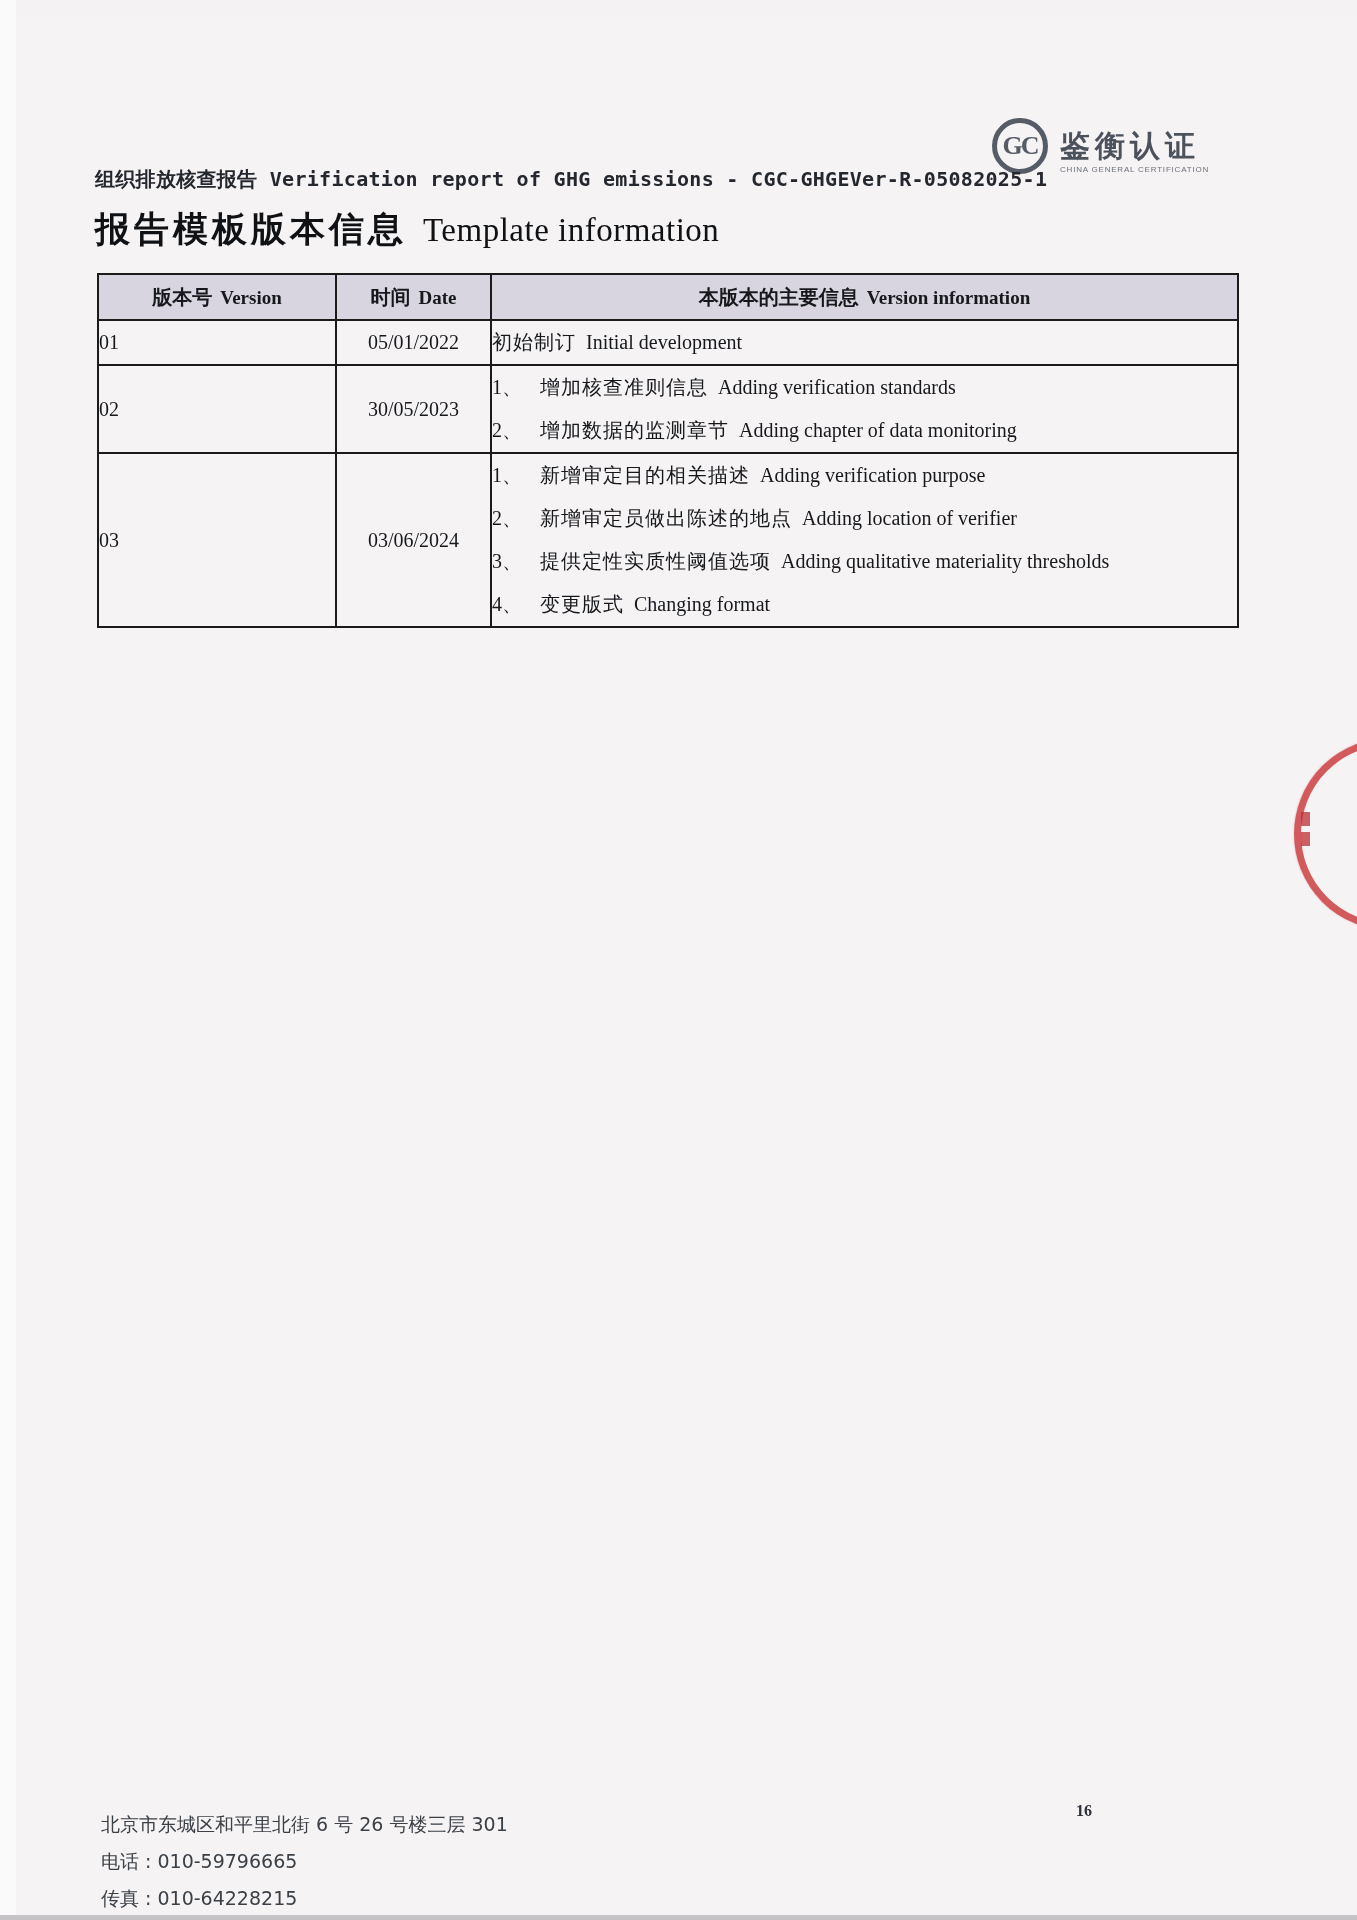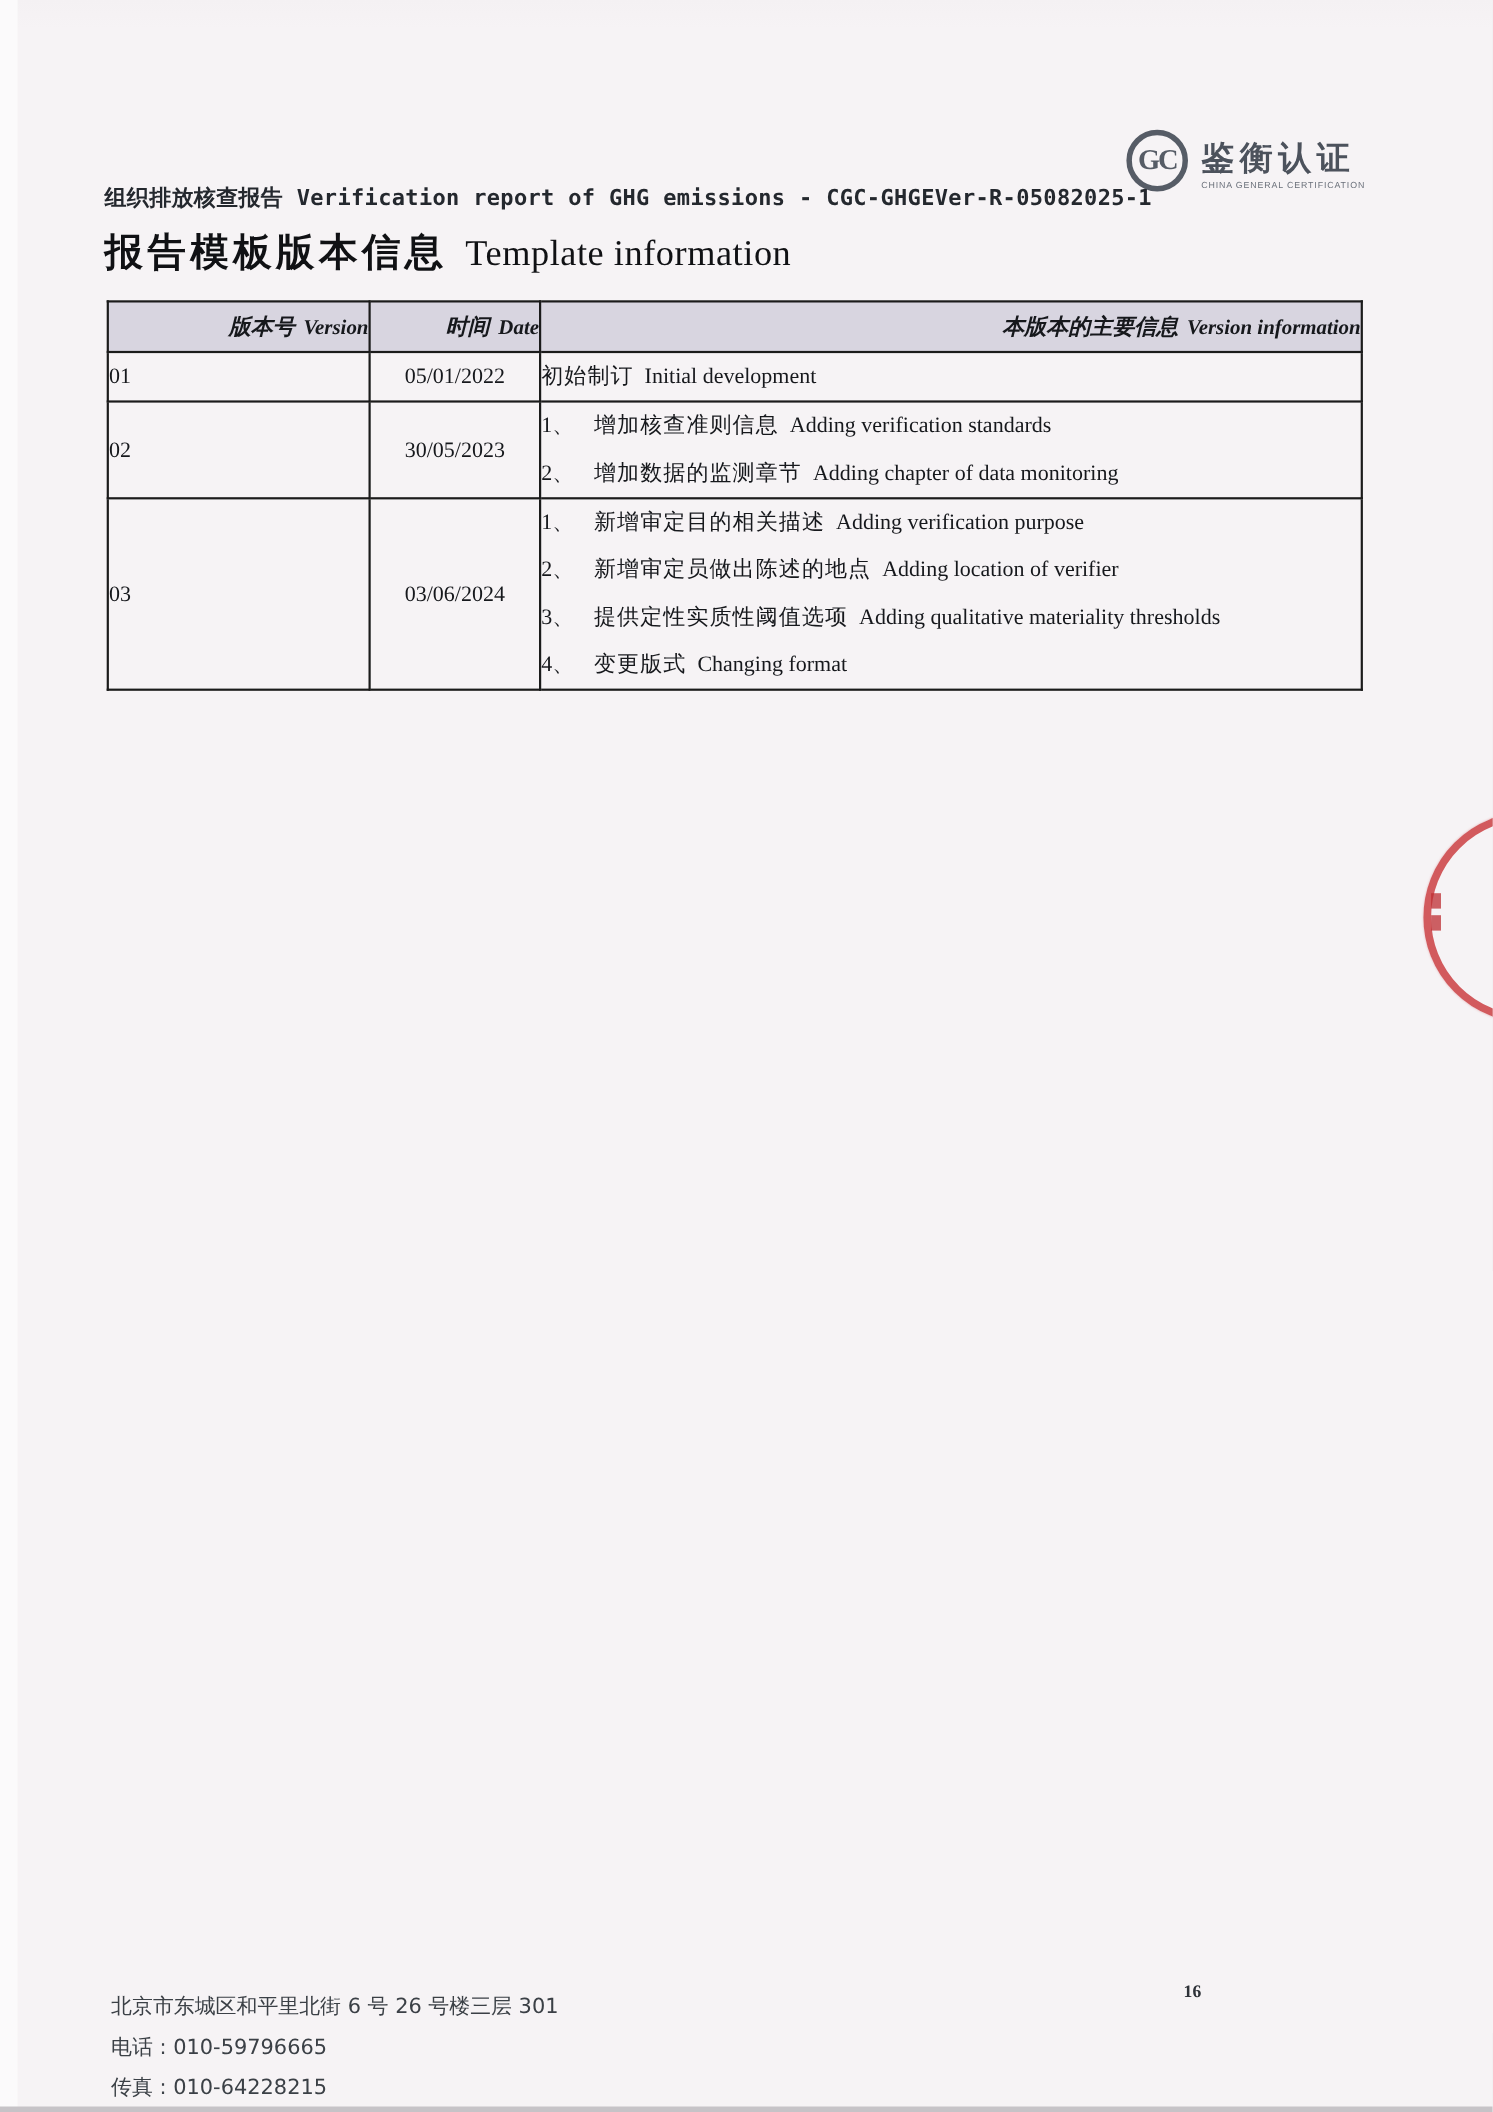--- a/index.html
+++ b/index.html
@@ -13,21 +13,21 @@
     width: 1357px; height: 1920px;
     background: #f6f3f5;
     overflow: hidden;
   }
   
   .edge-left   { position:absolute; left:0; top:0; width:16px; height:100%; background:#fbfafb; }
   .edge-top    { position:absolute; left:0; top:0; width:100%; height:26px; background:linear-gradient(#f4f1f3, rgba(246,243,245,0)); }
   .edge-bottom { position:absolute; left:0; bottom:0; width:100%; height:5px; background:#c6c3c7; }
 
   
-  .logo { position:absolute; left:1024px; top:118px; display:flex; align-items:center; color:#565c66; }
+  .logo { position:absolute; left:992px; top:118px; display:flex; align-items:flex-end; color:#565c66; }
   .logo-circle {
     width:46px; height:46px; border:5px solid #565c66; border-radius:50%;
     display:flex; align-items:center; justify-content:center;
     font-family:"Liberation Serif", serif; font-weight:bold; font-size:26px;
     letter-spacing:-2px; color:#565c66;
   }
   .logo-text { margin-left:12px; }
   .logo-zh {
     font-family:"Liberation Sans", sans-serif;
     font-size:30px; font-weight:600; letter-spacing:5px; color:#4c525c;
@@ -59,21 +59,21 @@
 
   
   .tbl-wrap { position:absolute; left:97px; top:273px; }
   table.tpl {
     border-collapse:collapse; table-layout:fixed; width:1140px;
     font-family:"Liberation Serif", serif; color:#16181c;
   }
   table.tpl th, table.tpl td { border:2px solid #1b1b1b; padding:0; }
   table.tpl th {
     height:44px; background:#d8d5e0; font-weight:bold;
-    text-align:right; vertical-align:middle;font-style:italic;
+    text-align:center; vertical-align:middle;
   }
   .th-zh { font-size:20px; font-family:"Liberation Sans", sans-serif; }
   .th-en { font-size:19px; margin-left:8px; font-family:"Liberation Serif", serif; }
   .col-version { width:238px; } .col-date { width:155px; } .col-info { width:747px; }
   tr.r1 { height:43px; } tr.r2 { height:86px; } tr.r3 { height:172px; }
   td.version-cell { vertical-align:middle; text-align:left; padding-left:34px; font-size:20px; }
   td.date-cell    { vertical-align:middle; text-align:center; font-size:20px; }
   td.info-cell    { vertical-align:middle; text-align:left; padding-left:16px; }
   .item { line-height:43px; white-space:nowrap; font-size:20px; }
   .item .num { display:inline-block; min-width:48px; }

